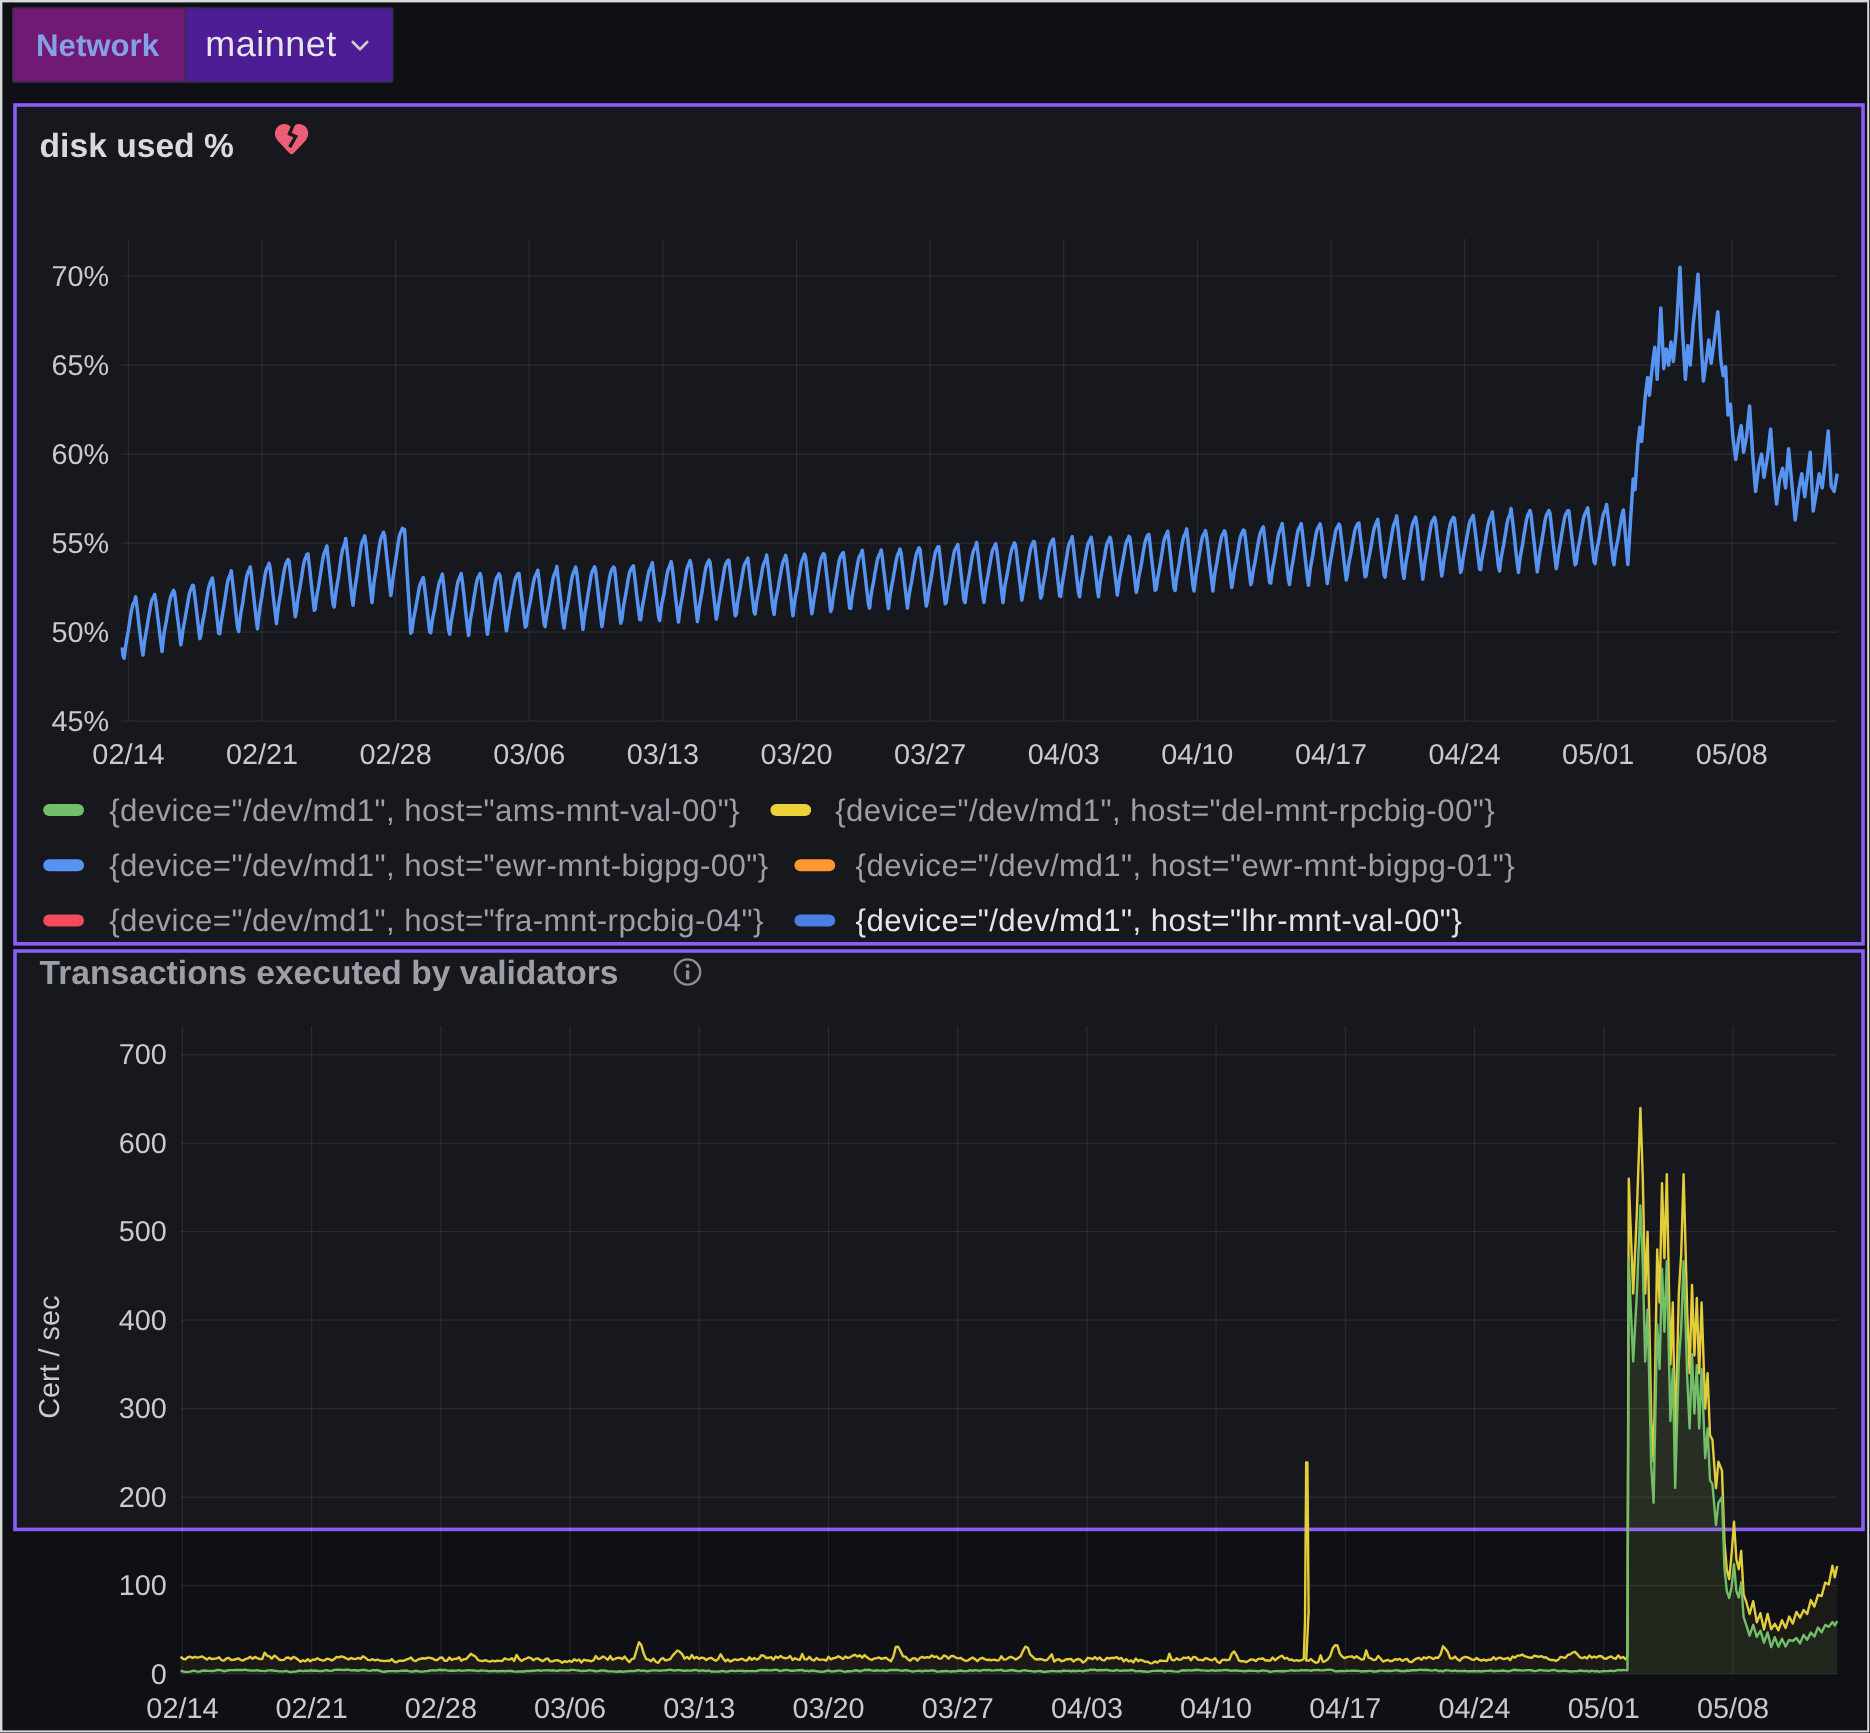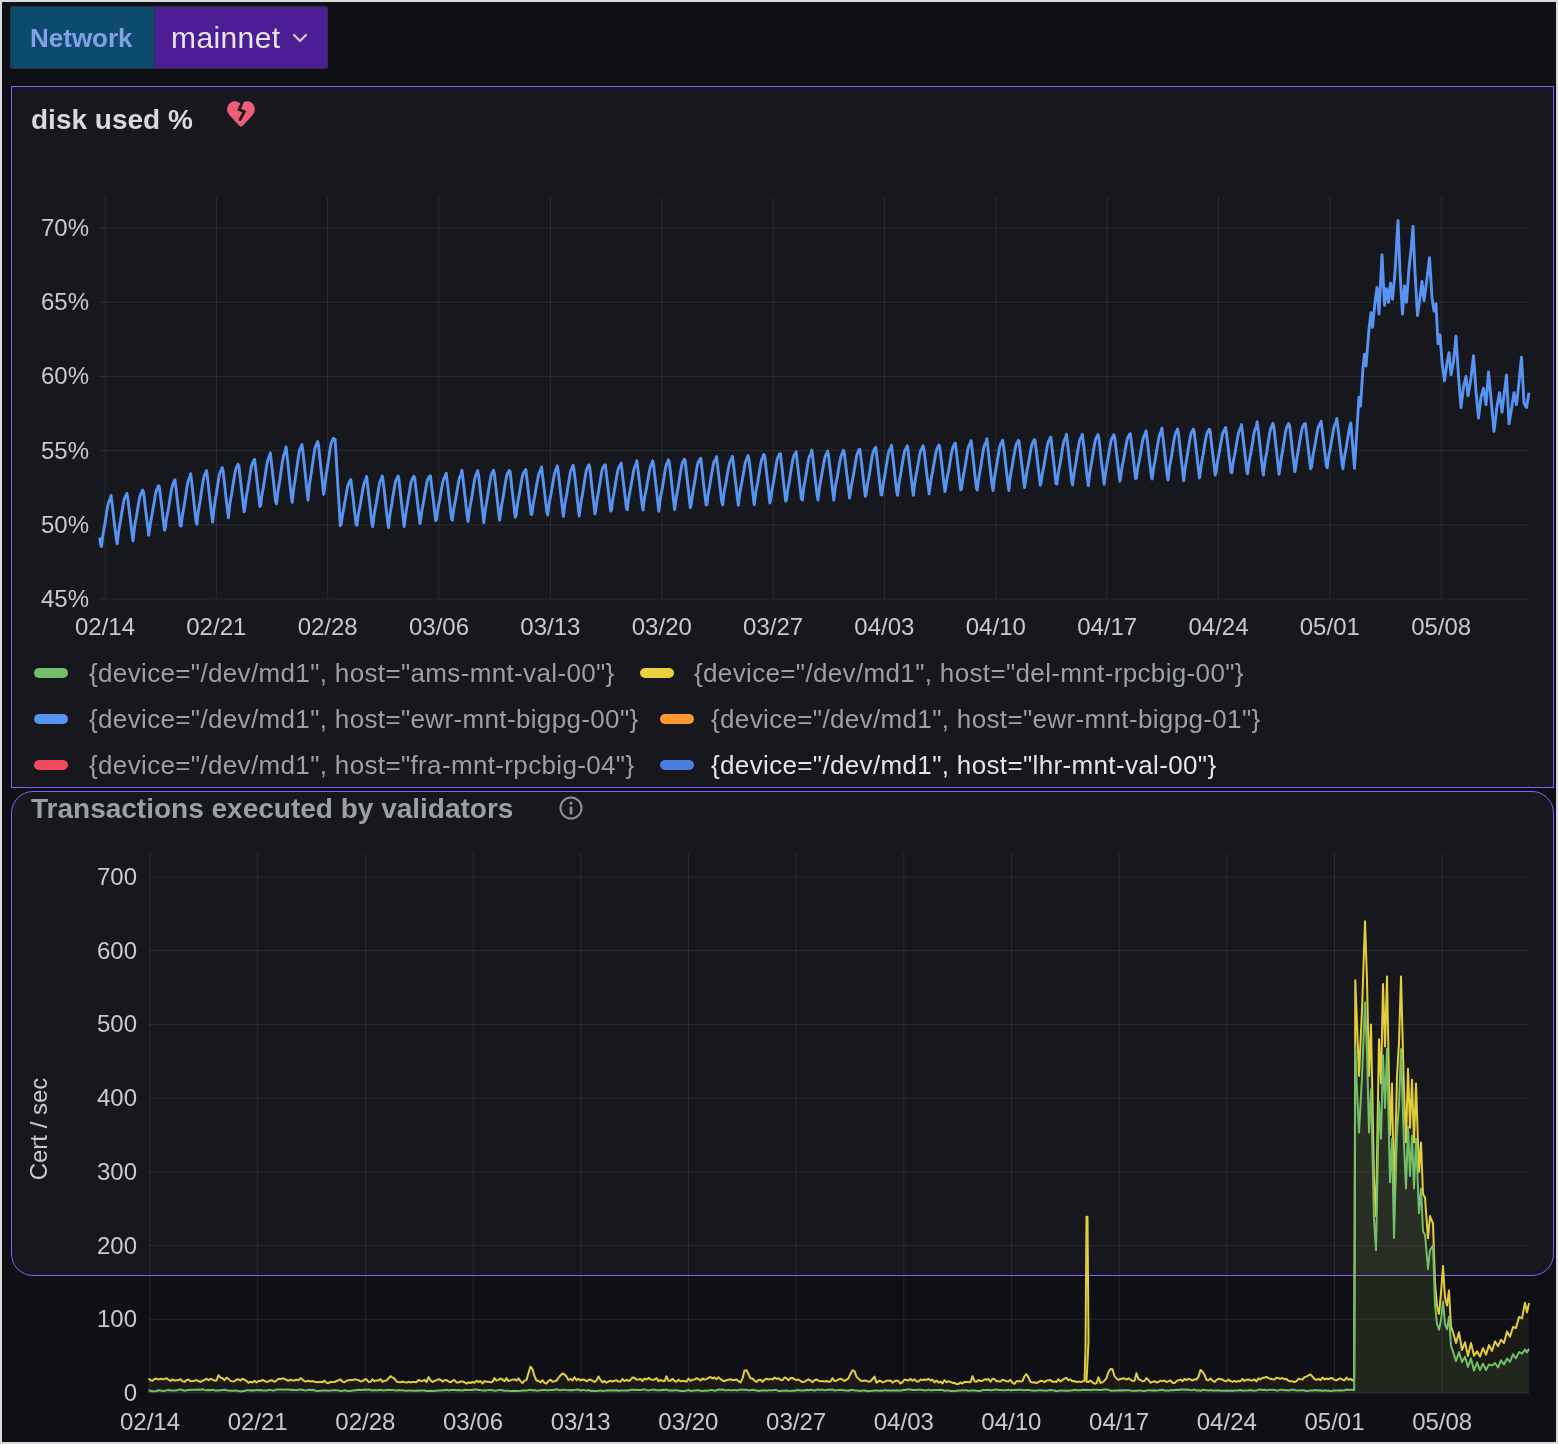--- a/index.html
+++ b/index.html
@@ -1,30 +1,30 @@
 <!DOCTYPE html>
 <html><head><meta charset="utf-8">
 <style>
 html,body{margin:0;padding:0;background:#0f1015;overflow:hidden;-webkit-font-smoothing:antialiased;}
 *{box-sizing:border-box;}
 #root{position:relative;width:1558px;height:1444px;background:#0f1015;
   font-family:"Liberation Sans",sans-serif;overflow:hidden;}
 #frame{position:absolute;inset:0;border:2px solid #d8d9da;pointer-events:none;z-index:50;}
 .vbox{position:absolute;border:1px solid #2f3138;border-radius:2px;}
-.panel{position:absolute;background:#17181d;border:1px solid #8b5cf6;}
+.panel{position:absolute;background:#17181d;border:3px solid #8b5cf6;}
 .g{stroke:rgba(240,250,255,0.085);stroke-width:1;}
 .ax{fill:#c9cacd;font-size:24px;font-family:"Liberation Sans",sans-serif;}
 .lm{position:absolute;width:34px;height:10px;border-radius:5px;}
 .lt{position:absolute;font-size:26px;letter-spacing:0.35px;color:#9d9fa6;white-space:pre;}
 .lw{color:#e4e5e8;}
 .ptitle{position:absolute;font-weight:bold;white-space:pre;}
 </style></head>
 <body>
 <div id="root">
-  <div class="vbox" style="left:10px;top:6px;width:156px;height:63px;background:#0c4a6e;">
+  <div class="vbox" style="left:10px;top:6px;width:156px;height:63px;background:#701a75;">
     <div style="position:absolute;left:19px;top:16px;font-size:26px;font-weight:bold;color:#84a0e6;">Network</div>
   </div>
   <div class="vbox" style="left:154px;top:6px;width:174px;height:63px;background:#4c1d95;">
     <div style="position:absolute;left:16px;top:14px;font-size:30px;letter-spacing:0.4px;color:#e6e7ea;">mainnet</div>
     <svg style="position:absolute;left:137px;top:25px" width="16" height="12" viewBox="0 0 16 12">
       <polyline points="2,3 8,9 14,3" fill="none" stroke="#cdced1" stroke-width="2.2" stroke-linecap="round" stroke-linejoin="round"></polyline>
     </svg>
   </div>
 
   <div class="panel" style="left:11px;top:86px;width:1543px;height:702px;">
@@ -81,21 +81,21 @@
 <div class="lm" style="left:22px;top:627px;background:#5794F2"></div>
 <div class="lt" style="left:77px;top:617px">{device="/dev/md1", host="ewr-mnt-bigpg-00"}</div>
 <div class="lm" style="left:648px;top:627px;background:#FF9830"></div>
 <div class="lt" style="left:699px;top:617px">{device="/dev/md1", host="ewr-mnt-bigpg-01"}</div>
 <div class="lm" style="left:22px;top:673px;background:#F2495C"></div>
 <div class="lt" style="left:77px;top:663px">{device="/dev/md1", host="fra-mnt-rpcbig-04"}</div>
 <div class="lm" style="left:648px;top:673px;background:#4a7ee0"></div>
 <div class="lt lw" style="left:699px;top:663px">{device="/dev/md1", host="lhr-mnt-val-00"}</div>
   </div>
 
-  <div class="panel" style="left:11px;top:791px;width:1543px;height:485px;border-radius:22px;">
+  <div class="panel" style="left:11px;top:791px;width:1543px;height:485px;">
     <div class="ptitle" style="left:19px;top:1px;font-size:28px;color:#9d9fa6;">Transactions executed by validators</div>
     <svg style="position:absolute;left:546px;top:3px" width="26" height="26" viewBox="0 0 26 26">
       <circle cx="13" cy="13" r="10.5" fill="none" stroke="#8c8f96" stroke-width="2"></circle>
       <circle cx="13" cy="8" r="1.6" fill="#8c8f96"></circle>
       <rect x="11.6" y="11.5" width="2.8" height="8" rx="1.2" fill="#8c8f96"></rect>
     </svg>
     <svg style="position:absolute;left:0;top:0" width="1543" height="649" viewBox="0 0 1543 649">
 <line x1="137" y1="85.0" x2="1517" y2="85.0" class="g"></line>
 <text x="125" y="93.0" class="ax" text-anchor="end">700</text>
 <line x1="137" y1="158.7" x2="1517" y2="158.7" class="g"></line>

